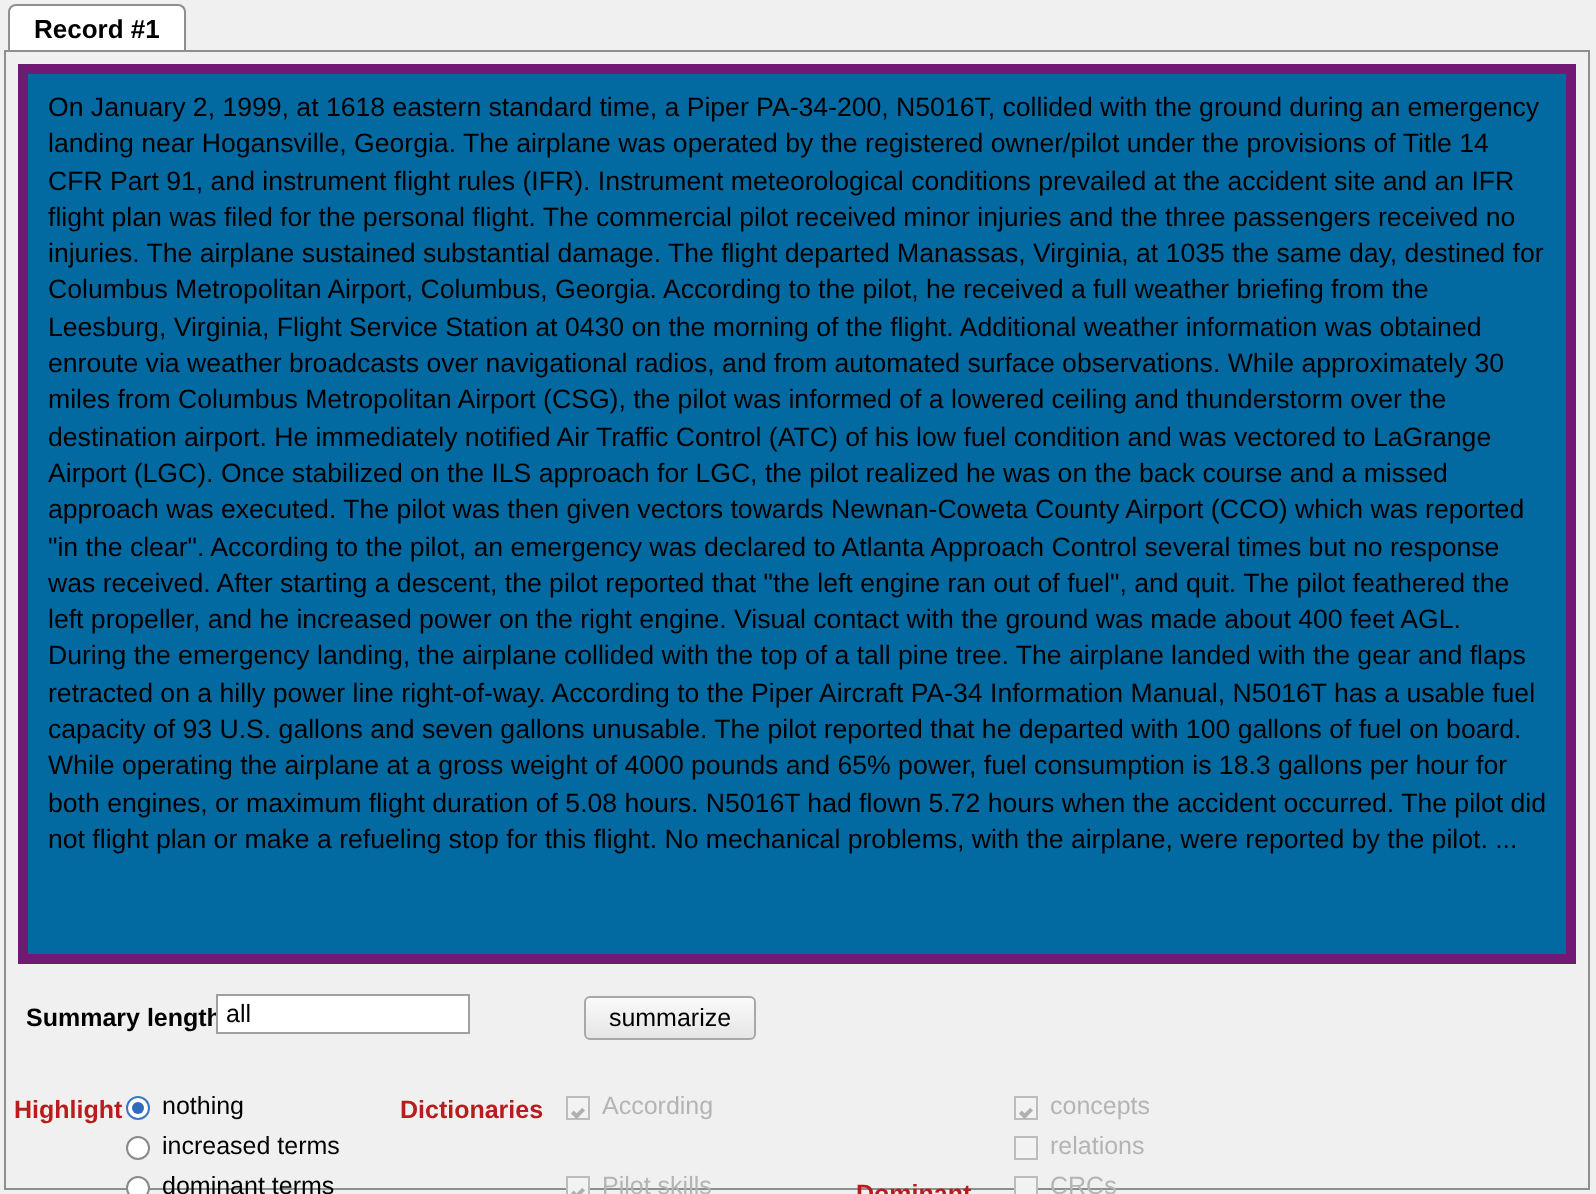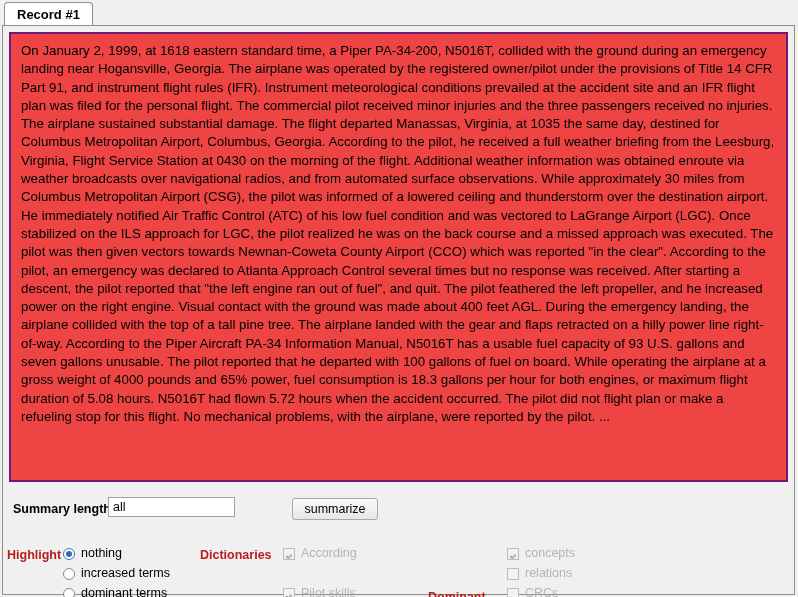--- a/index.html
+++ b/index.html
@@ -59,22 +59,22 @@
     background: #f0f0f0;
     border: 1px solid #8f8f8f;
     box-sizing: border-box;
   }
   .text-area {
     position: absolute;
     left: 6px;
     top: 6px;
     width: 779px;
     height: 450px;
-    background: #ef4444;
-    border: 2px solid #701a75;
+    background: #0369a1;
+    border: 5px solid #701a75;
     box-sizing: border-box;
     padding: 8px 10px 8px 10px;
     overflow: hidden;
   }
   .text-body {
     font-family: "Liberation Sans", sans-serif;
     font-size: 13.3px;
     line-height: 18.3px;
     color: #000000;
     text-align: left;

